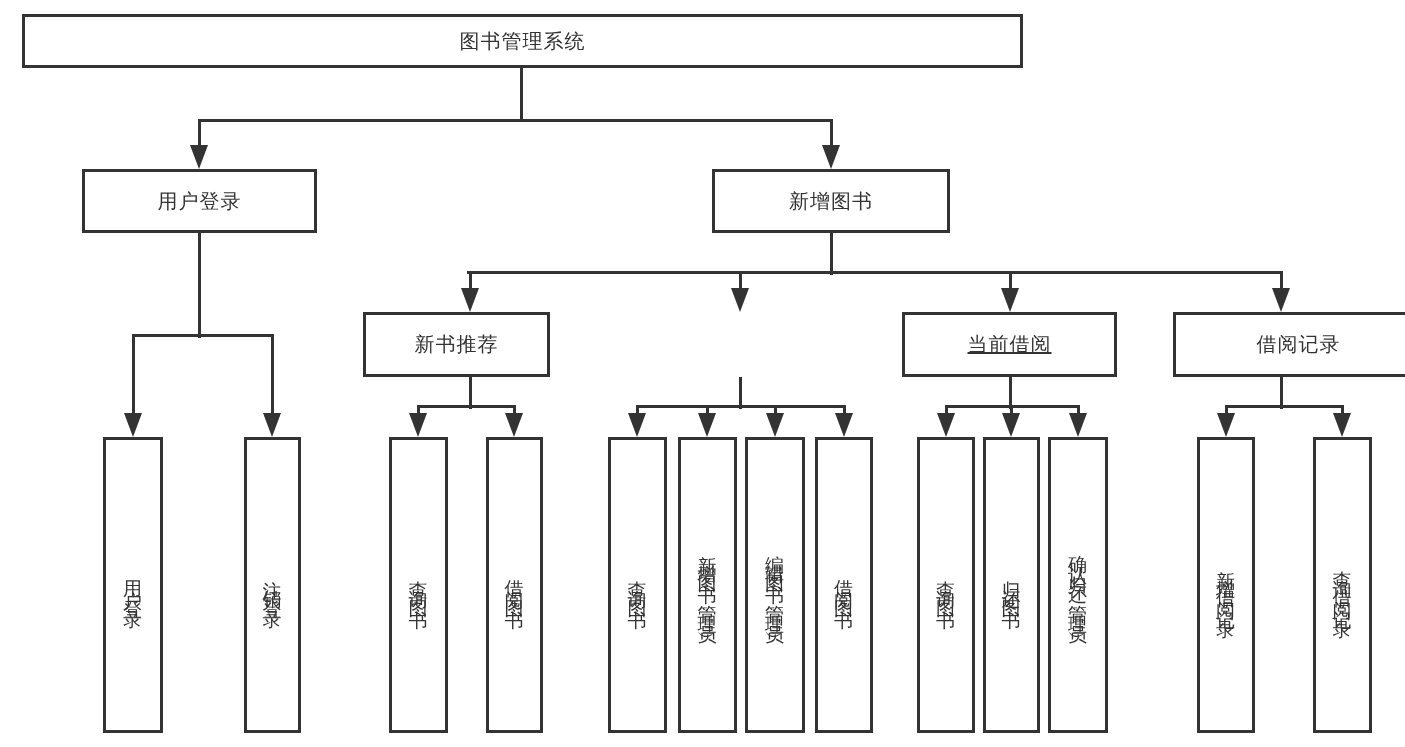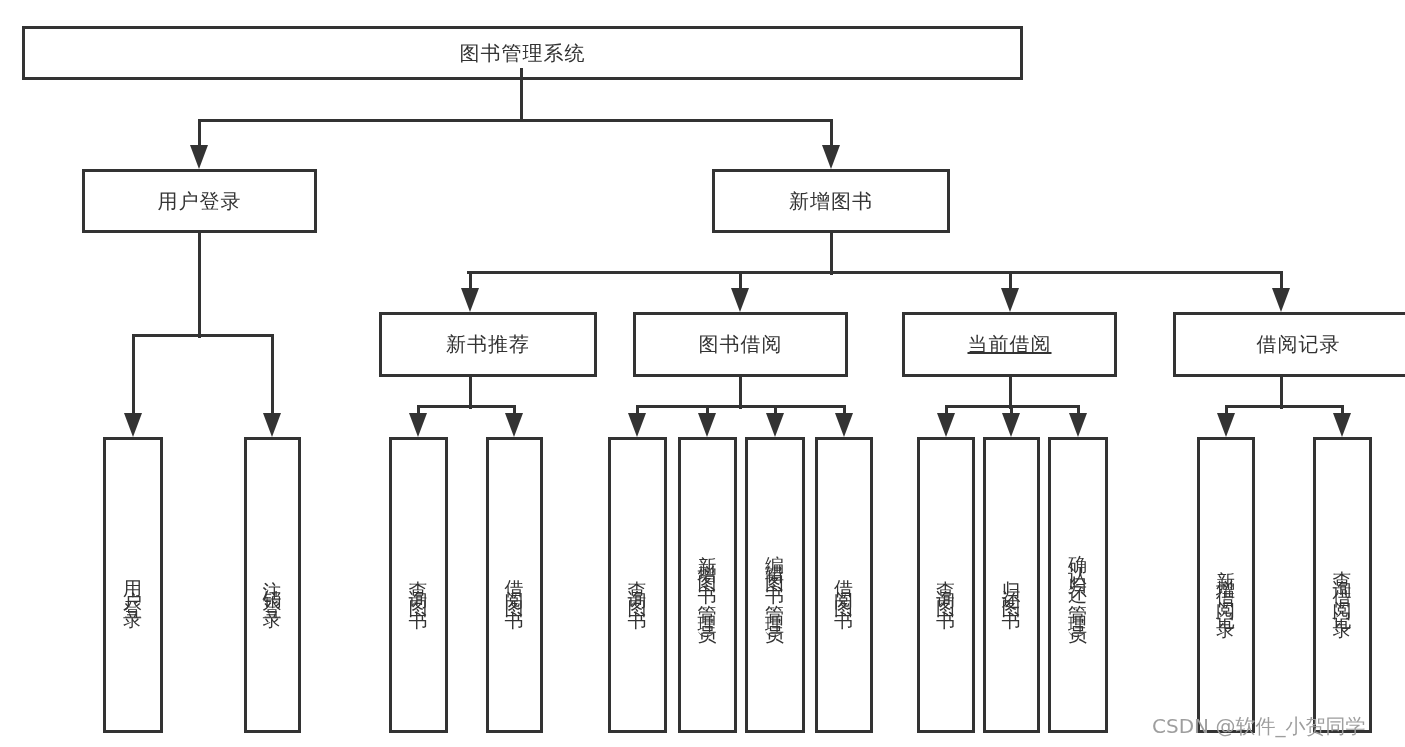--- a/index.html
+++ b/index.html
@@ -43,36 +43,33 @@
     font-size: 20px;
     color: #9e9e9e;
     white-space: nowrap;
   }
 </style>
 </head>
 <body>
 
 <div id="stage">
 
-  <div class="node h-node" style="left:22px; top:26px; width:1001px; height:54px;">
+  <div class="node h-node" style="left:22px; top:14px; width:1001px; height:54px;">
     <span>图书管理系统</span>
   </div>
 
   <div class="node h-node" style="left:82px; top:169px; width:235px; height:64px;">
     <span>用户登录</span>
   </div>
   <div class="node h-node" style="left:712px; top:169px; width:238px; height:64px;">
     <span>新增图书</span>
   </div>
 
-  <div class="node h-node" style="left:363px; top:312px; width:218px; height:65px;margin-left:16px;">
+  <div class="node h-node" style="left:363px; top:312px; width:187px; height:65px;">
     <span>新书推荐</span>
-  </div>
-  <div class="node h-node" style="left:633px; top:312px; width:215px; height:65px;">
-    <span>图书借阅</span>
   </div>
   <div class="node h-node" style="left:902px; top:312px; width:215px; height:65px;text-decoration:underline;">
     <span>当前借阅</span>
   </div>
   <div class="node h-node" style="left:1173px; top:312px; width:251px; height:65px;">
     <span>借阅记录</span>
   </div>
 
   <div class="node v-node" style="left:103px; top:437px; width:60px; height:296px;">
     <span>用户登录</span>
@@ -111,21 +108,20 @@
     <span>确认归还（管理员）</span>
   </div>
 
   <div class="node v-node" style="left:1197px; top:437px; width:58px; height:296px;">
     <span>新增借阅记录</span>
   </div>
   <div class="node v-node" style="left:1313px; top:437px; width:59px; height:296px;">
     <span>查询借阅记录</span>
   </div>
 
-  <div class="watermark">CSDN @软件_小贺同学</div>
 
 <div class="line" style="left: 519.5px; top: 68px; width: 3px; height: 54px;"></div>
     <div class="line" style="left: 197.5px; top: 120px; width: 3px; height: 32px;"></div>
     <div class="line" style="left: 829.5px; top: 120px; width: 3px; height: 32px;"></div>
     <div class="line" style="left: 197.5px; top: 233px; width: 3px; height: 105px;"></div>
     <div class="line" style="left: 829.5px; top: 233px; width: 3px; height: 42px;"></div>
     <div class="line" style="left: 131.5px; top: 335px; width: 3px; height: 85px;"></div>
     <div class="line" style="left: 270.5px; top: 335px; width: 3px; height: 85px;"></div>
     <div class="line" style="left: 468.5px; top: 272px; width: 3px; height: 23px;"></div>
     <div class="line" style="left: 738.5px; top: 272px; width: 3px; height: 23px;"></div>

